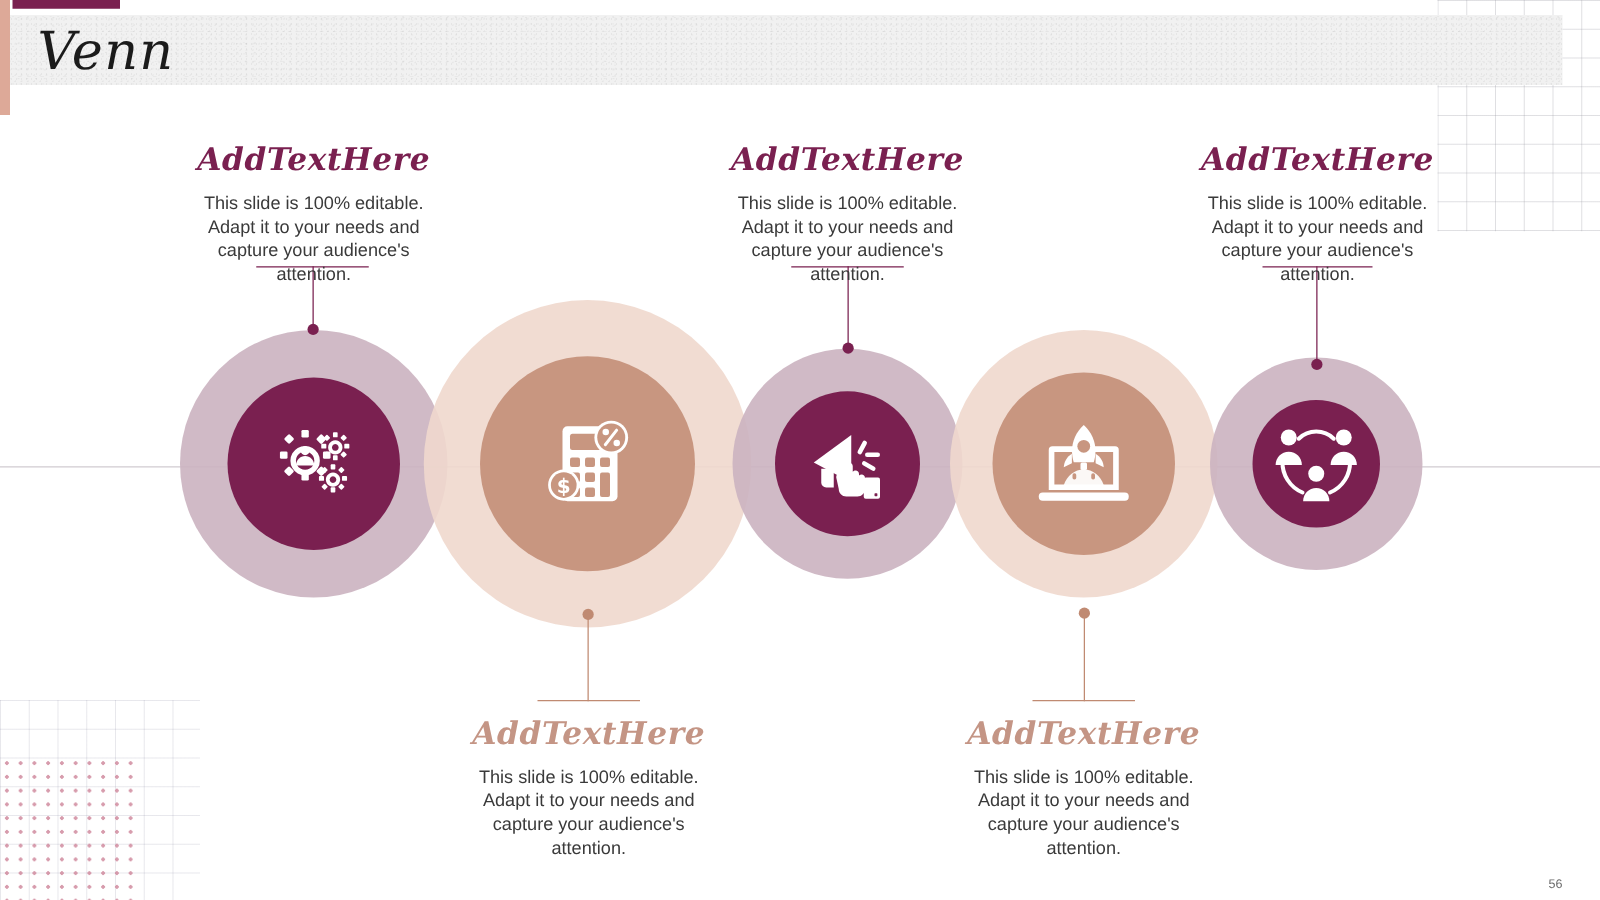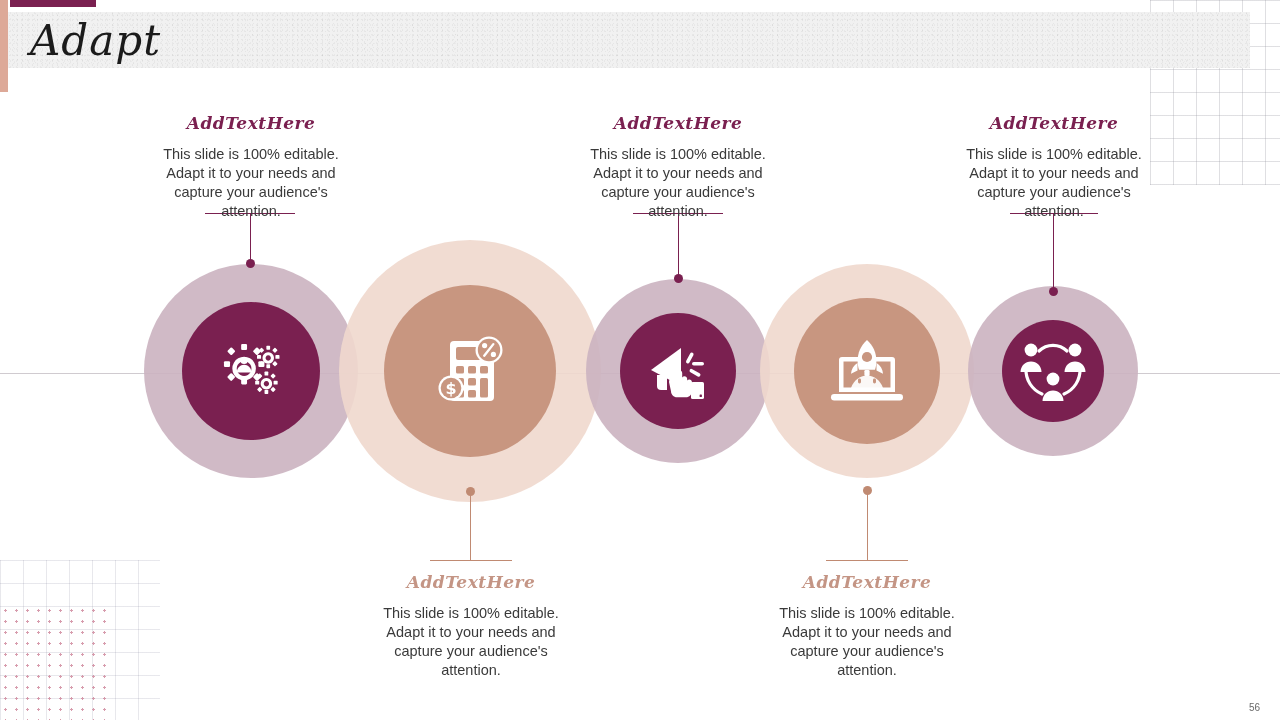--- a/index.html
+++ b/index.html
@@ -65,51 +65,51 @@
     background:rgba(150,140,150,.45);
   }
 
   
   .venn{position:absolute;left:0;top:0;width:1280px;height:720px;}
 
   
   .block{position:absolute;text-align:center;}
   .block .ttl{
     font-family:"DejaVu Serif", serif;
-    font-style:italic;font-weight:700;font-size:17px;
+    font-style:italic;font-weight:700;font-size:25px;
     letter-spacing:.5px;margin:0 0 9px 0;white-space:nowrap;
   }
   .block .body{
     font-size:14.5px;line-height:19px;color:#3a3a3a;margin:12px;
   }
   .ttl.purple{color:#7a2050;}
   .ttl.tan{color:#c49585;}
 
   
   .stem{position:absolute;}
   .stem .cross{position:absolute;height:1px;}
   .stem .drop{position:absolute;width:1px;}
   .stem .knob{position:absolute;width:9px;height:9px;border-radius:50%;}
 
   .pagenum{
-    position:absolute;right:20px;bottom:7px;
+    position:absolute;right:30px;bottom:7px;
     font-size:10px;color:#6a6a6a;
   }
 </style>
 </head>
 <body>
 
 <div class="grid-tr"></div>
 <div class="grid-bl"></div>
 <div class="dots-bl"></div>
 
 <div class="header-band"></div>
 <div class="header-bar"></div>
 <div class="header-stripe"></div>
-<div class="slide-title">Adapt</div>
+<div class="slide-title">Venn</div>
 
 <div class="hairline"></div>
 
 <svg class="venn" viewBox="0 0 1280 720">
   <g>
     <circle id="o1" opacity="0.9" cx="251" cy="371" r="107" fill="#cbb3c0"></circle>
     <circle id="o2" opacity="0.9" cx="470" cy="371" r="131" fill="#efd8cd"></circle>
     <circle id="o3" opacity="0.9" cx="678" cy="371" r="92" fill="#cbb3c0"></circle>
     <circle id="o4" opacity="0.9" cx="867" cy="371" r="107" fill="#efd8cd"></circle>
     <circle id="o5" opacity="0.9" cx="1053" cy="371" r="85" fill="#cbb3c0"></circle>

